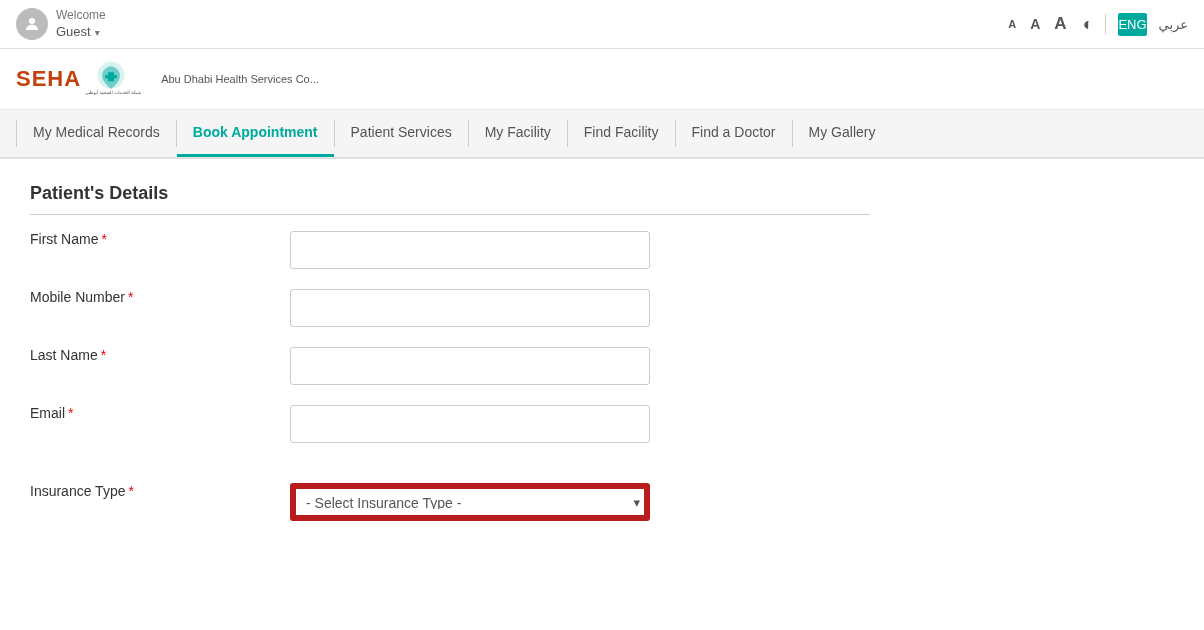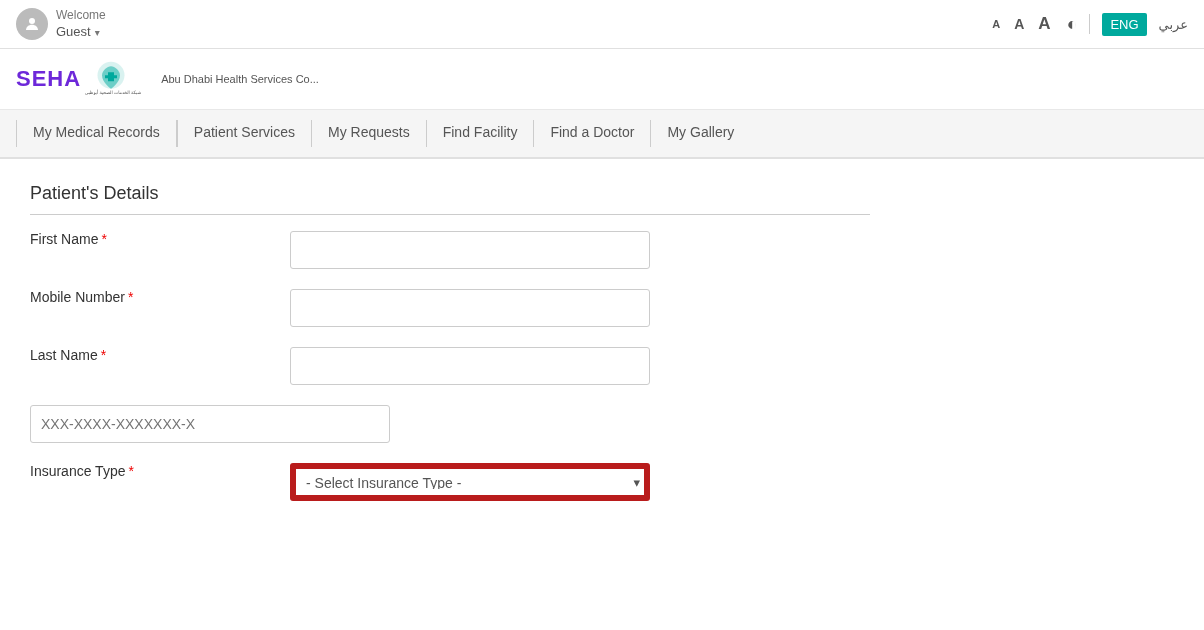--- a/index.html
+++ b/index.html
@@ -58,21 +58,21 @@
       border: none;
       cursor: pointer;
       font-size: 18px;
       color: #555;
     }
     .lang-divider { width: 1px; height: 20px; background: #ccc; }
     .lang-eng {
       background: #00a99d;
       color: #fff;
       border: none;
-      padding: 4px 8px;
+      padding: 4px 0;
       font-size: 13px;
       cursor: pointer;
       border-radius: 2px;
     }
     .lang-ar {
       color: #555;
       background: none;
       border: none;
       font-size: 13px;
       cursor: pointer;
@@ -87,21 +87,21 @@
       align-items: center;
     }
     .logo-container {
       display: flex;
       align-items: center;
       gap: 0;
     }
     .logo-seha {
       font-size: 22px;
       font-weight: bold;
-      color: #6d28d9;
+      color: #c2410c;
       letter-spacing: 1px;
     }
     .logo-emblem {
       width: 60px;
       height: 40px;
     }
 
     
     .nav-bar {
       background: #f5f5f5;
@@ -140,21 +140,21 @@
       align-items: stretch;
     }
 
     
     .main-content {
       padding: 24px 30px;
       max-width: 900px;
     }
     .section-title {
       font-size: 18px;
-      font-weight: normal;
+      font-weight: bold;
       color: #333;
       margin-bottom: 16px;
       padding-bottom: 10px;
       border-bottom: 1px solid #ccc;
     }
 
     
     .form-row {
       display: flex;
       align-items: flex-start;
@@ -281,31 +281,34 @@
   <ul>
     <li style="display:flex;align-items:center;">
         <div class="nav-divider"></div>
       </li>
     <li>
       <a href="#">My Medical Records</a>
     </li>
     <li style="display:flex;align-items:center;">
         <div class="nav-divider"></div>
       </li>
+    <li class="active">
+      <a href="#">Book Appointment</a>
+    </li>
     <li style="display:flex;align-items:center;">
         <div class="nav-divider"></div>
       </li>
     <li>
       <a href="#">Patient Services</a>
     </li>
     <li style="display:flex;align-items:center;">
         <div class="nav-divider"></div>
       </li>
     <li>
-      <a href="#">My Requests</a>
+      <a href="#">My Facility</a>
     </li>
     <li style="display:flex;align-items:center;">
         <div class="nav-divider"></div>
       </li>
     <li>
       <a href="#">Find Facility</a>
     </li>
     <li style="display:flex;align-items:center;">
         <div class="nav-divider"></div>
       </li>
@@ -338,23 +341,28 @@
     <input type="text" class="form-input" style="">
   </div>
 
   <div class="form-row">
     <label class="form-label">
       <span>Last Name</span><span class="required-star">*</span>
     </label>
     <input type="text" class="form-input" style="">
   </div>
 
-
-  <div class="form-row">
-    <input type="text" class="form-input" placeholder="XXX-XXXX-XXXXXXX-X" style="">
+  <div class="form-row">
+    <label class="form-label">
+      <span>Email</span><span class="required-star">*</span>
+    </label>
+    <input type="text" class="form-input" style="">
+  </div>
+
+  <div class="form-row">
   </div>
 
   <div class="form-row">
     <label class="form-label">
       <span>Insurance Type</span><span class="required-star">*</span>
     </label>
     <div class="form-select-wrapper">
       <select class="form-select">
         <option value="">- Select Insurance Type -</option>
         <option value="government">Government</option>

